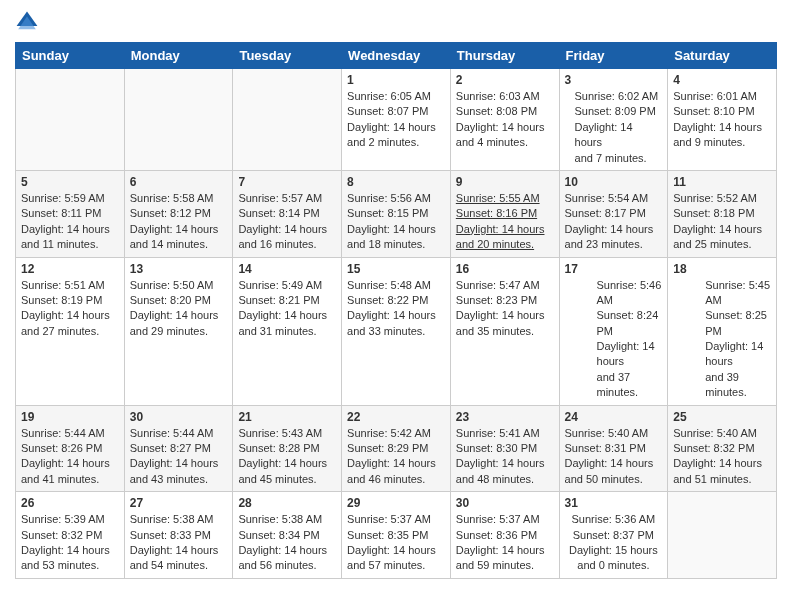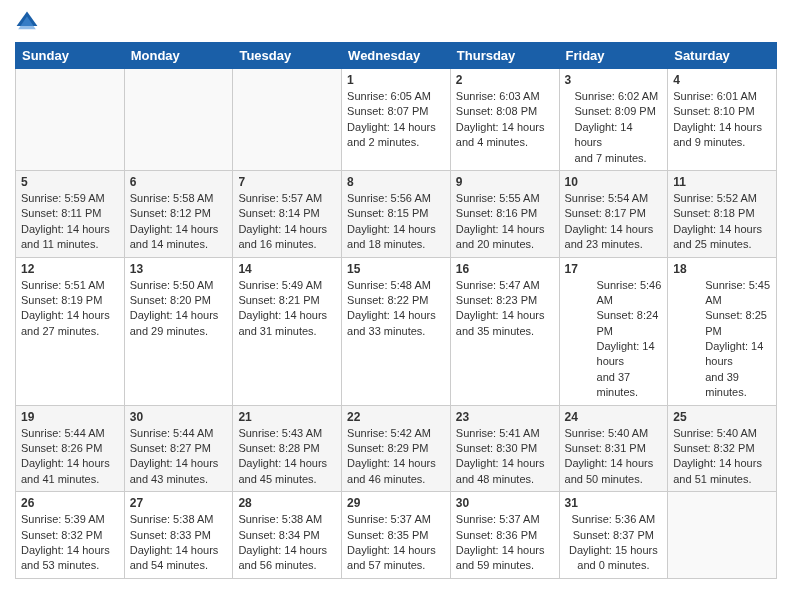--- a/index.html
+++ b/index.html
@@ -183,21 +183,21 @@
           </td>
           <td>
             <span class="day-number">8</span>
             <div class="cell-info" style="white-space: pre-line;">Sunrise: 5:56 AM
 Sunset: 8:15 PM
 Daylight: 14 hours
 and 18 minutes.</div>
           </td>
           <td>
             <span class="day-number">9</span>
-            <div class="cell-info" style="white-space: pre-line;">Sunrise: 5:55 AM
+            <div class="cell-info" style="white-space: pre-line; text-decoration: underline;">Sunrise: 5:55 AM
 Sunset: 8:16 PM
 Daylight: 14 hours
 and 20 minutes.</div>
           </td>
           <td>
             <span class="day-number">10</span>
             <div class="cell-info" style="white-space: pre-line;">Sunrise: 5:54 AM
 Sunset: 8:17 PM
 Daylight: 14 hours
 and 23 minutes.</div>

